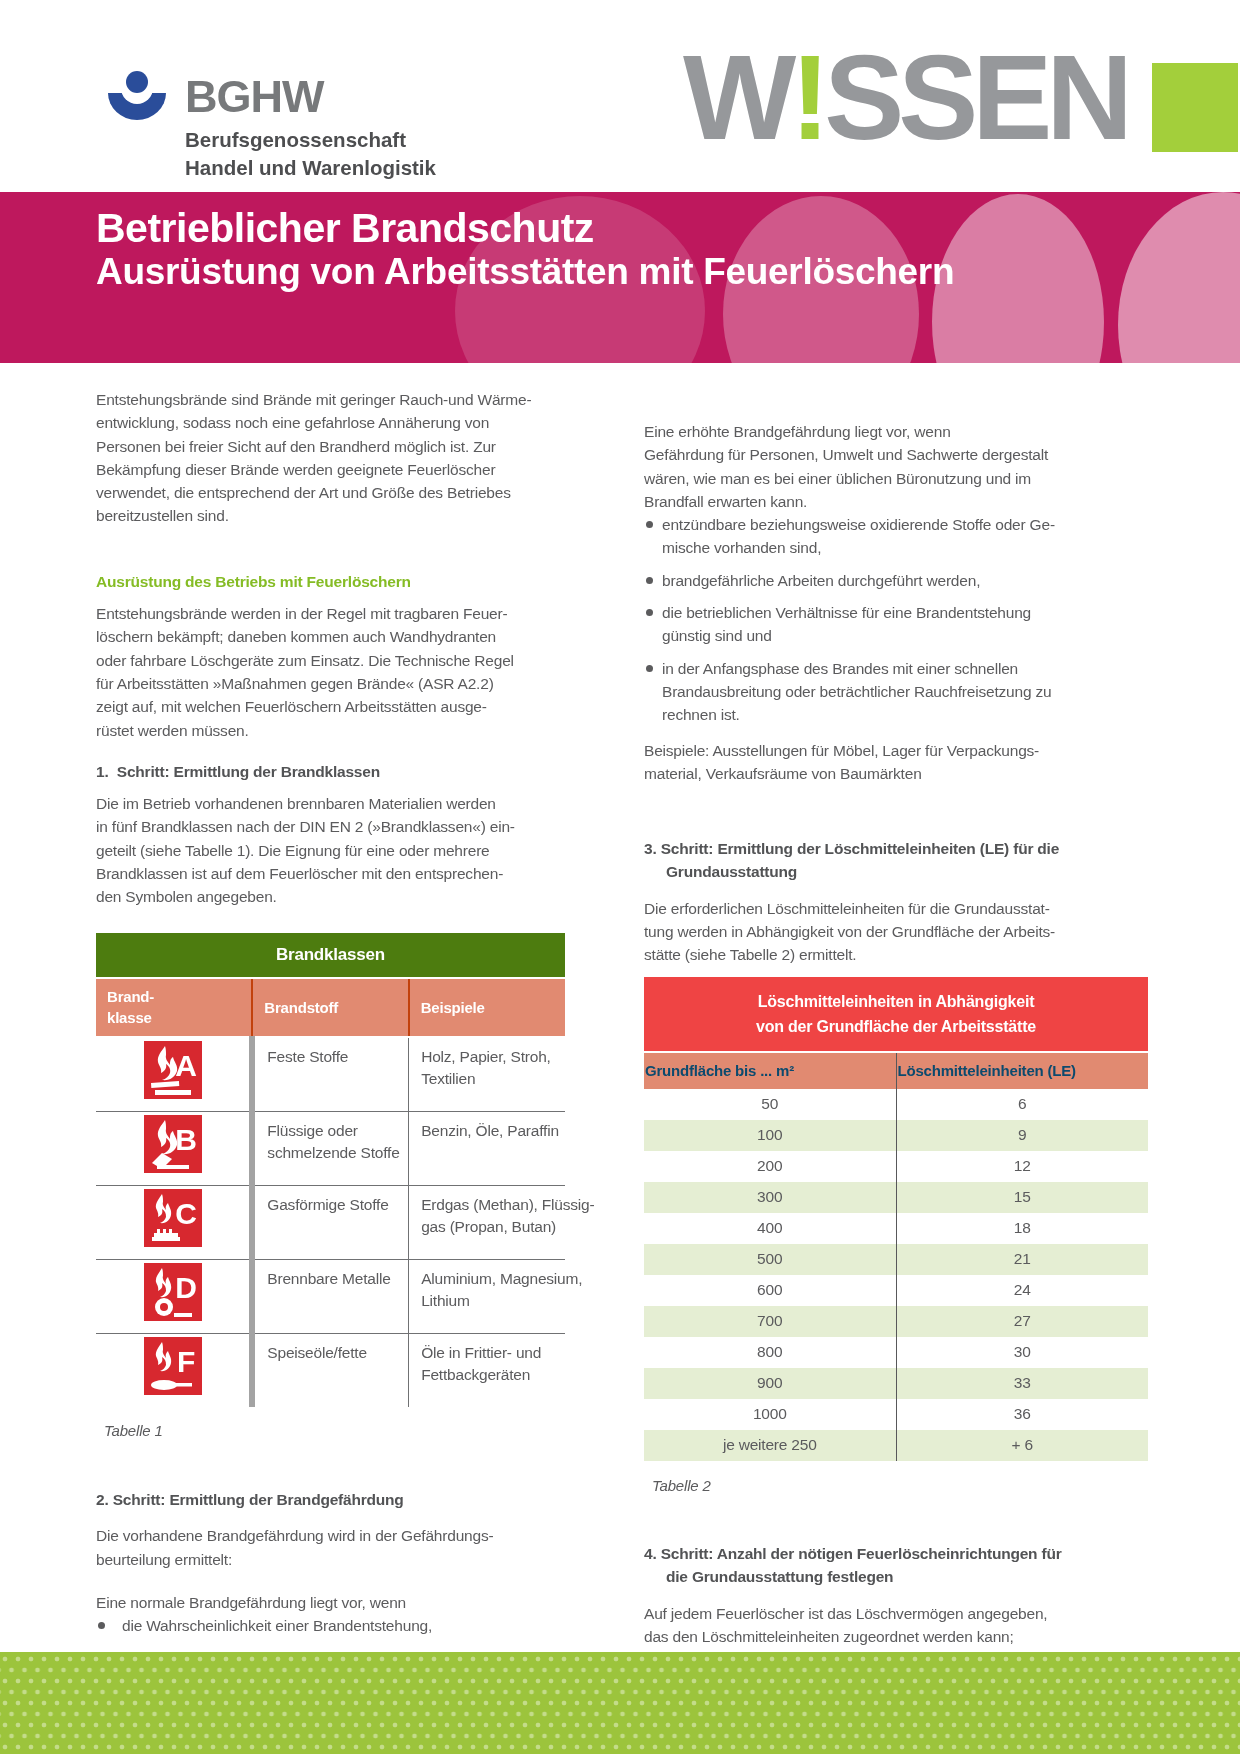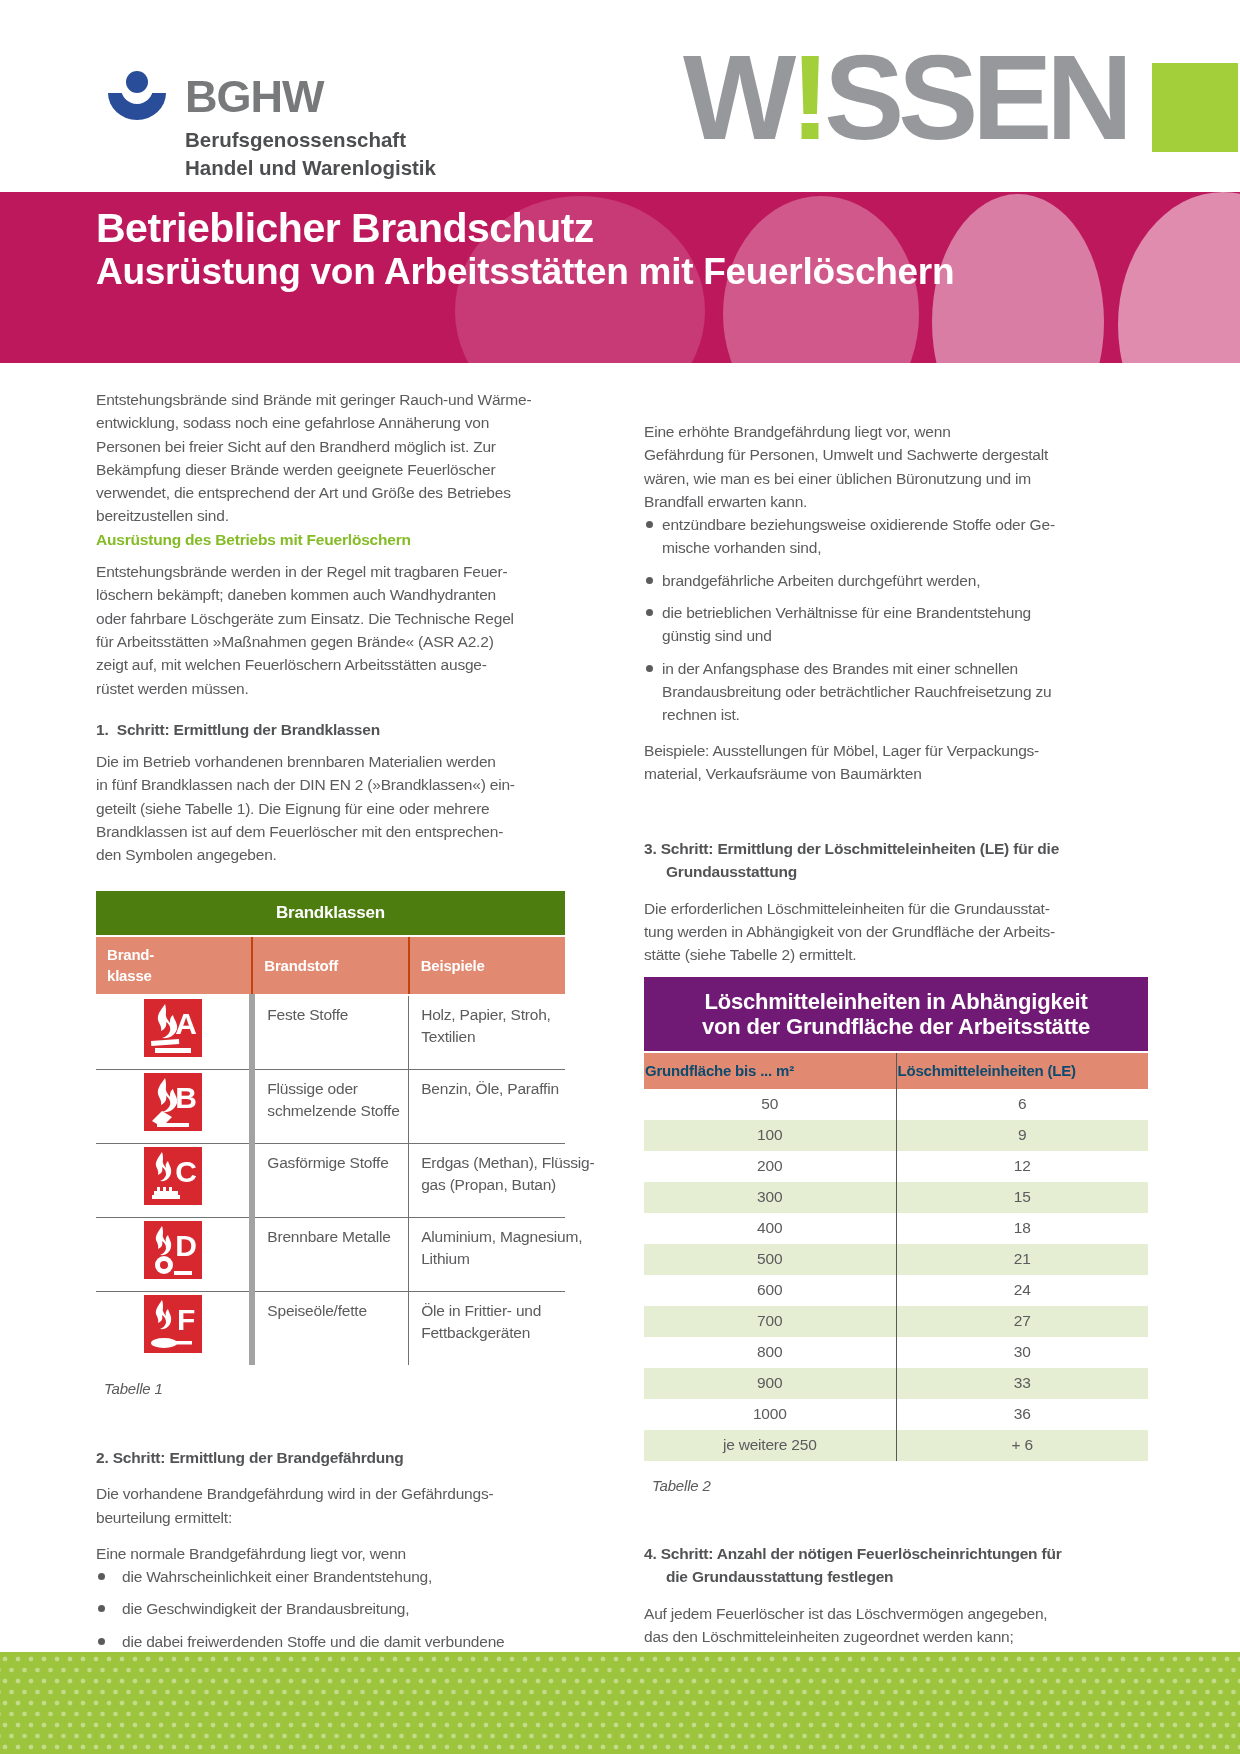--- a/index.html
+++ b/index.html
@@ -41,23 +41,23 @@
   .h-green{margin:0;font-weight:bold;color:#85bc25;white-space:pre;}
   .cap{margin:0 0 0 8px;font-style:italic;font-size:15px;color:#5b5b5d;}
   ul.blist{list-style:none;margin:0;padding:0;}
   ul.blist li{position:relative;white-space:pre;margin:0 0 9px 0;}
   .col-left ul.blist li{padding-left:26px;}
   .col-right ul.blist li{padding-left:18px;}
   ul.blist li:before{content:"";position:absolute;left:2px;top:8px;width:7px;height:7px;
         border-radius:50%;background:#5b5b5d;}
 
   
-  .mt-p1h{} .mt-sm{margin-top:9px;} .mt-h1{margin-top:18px;}
+  .mt-p1h{margin-top:42px;} .mt-sm{margin-top:9px;} .mt-h1{margin-top:18px;}
   .mt-tbl1{margin-top:24px;} .mt-cap{margin-top:12px;} .mt-h2{margin-top:46px;}
-  .mt-p4{margin-top:13px;} .mt-p5{margin-top:13px;} .mt-ul{margin-top:11px;}
+  .mt-p4{margin-top:13px;} .mt-p5{margin-top:20px;} .mt-ul{margin-top:11px;}
   .mt-rp2{margin-top:32px;} .mt-rul{margin-top:7px;} .mt-rp3{margin-top:12px;}
   .mt-rh3{margin-top:52px;} .mt-rp4{margin-top:13px;} .mt-t2{margin-top:10px;}
   .mt-rcap{margin-top:13px;} .mt-rh4{margin-top:45px;} .mt-rp5{margin-top:13px;}
 
   
   table{border-collapse:collapse;table-layout:fixed;}
   .t1{width:469px;}
   .t1 .t1-title{background:#4d7c0f;color:#fff;font-weight:bold;font-size:17px;
         text-align:center;height:42px;border-bottom:2px solid #fff;}
   .t1 th.sub{background:#e18a71;color:#fff;font-weight:bold;font-size:15px;text-align:left;
@@ -67,21 +67,21 @@
   .t1 td{height:65px;vertical-align:top;border-top:1px solid #707173;}
   .t1 td.c2,.t1 td.c3{padding:8px 0 0 12px;white-space:pre;line-height:22px;}
   .t1 td.c2{border-left:6px solid #a3a3a3;}
   .t1 td.c3{border-left:1px solid #707173;}
   .t1 td.c1{text-align:center;padding-top:3px;}
   .fc{display:inline-block;}
   .fc text{font-family:"Liberation Sans",sans-serif;font-weight:bold;font-size:30px;fill:#fff;}
 
   
   .t2{width:504px;}
-  .t2 .t2-title{background:#701a75;color:#fff;font-weight:bold;font-size:22px;
+  .t2 .t2-title{background:#ef4444;color:#fff;font-weight:bold;font-size:16px;
         text-align:center;height:72px;white-space:pre-line;line-height:25px;vertical-align:middle;
         border-bottom:2px solid #fff;}
   .t2 th.sub{background:#e18a71;color:#0c4a6e;font-weight:bold;font-size:15px;text-align:left;
         height:34px;vertical-align:middle;}
   .t2 td{height:29px;text-align:center;vertical-align:middle;font-size:15.5px;}
   .t2 td.v1,.t2 th.v1{border-right:1px solid #58585a;width:246px;}
   .t2 tbody tr:nth-child(even) td{background:#e5eed3;}
 
   
   .footer{position:absolute;left:0;top:1652px;width:1240px;height:102px;background:#9cc43c;

